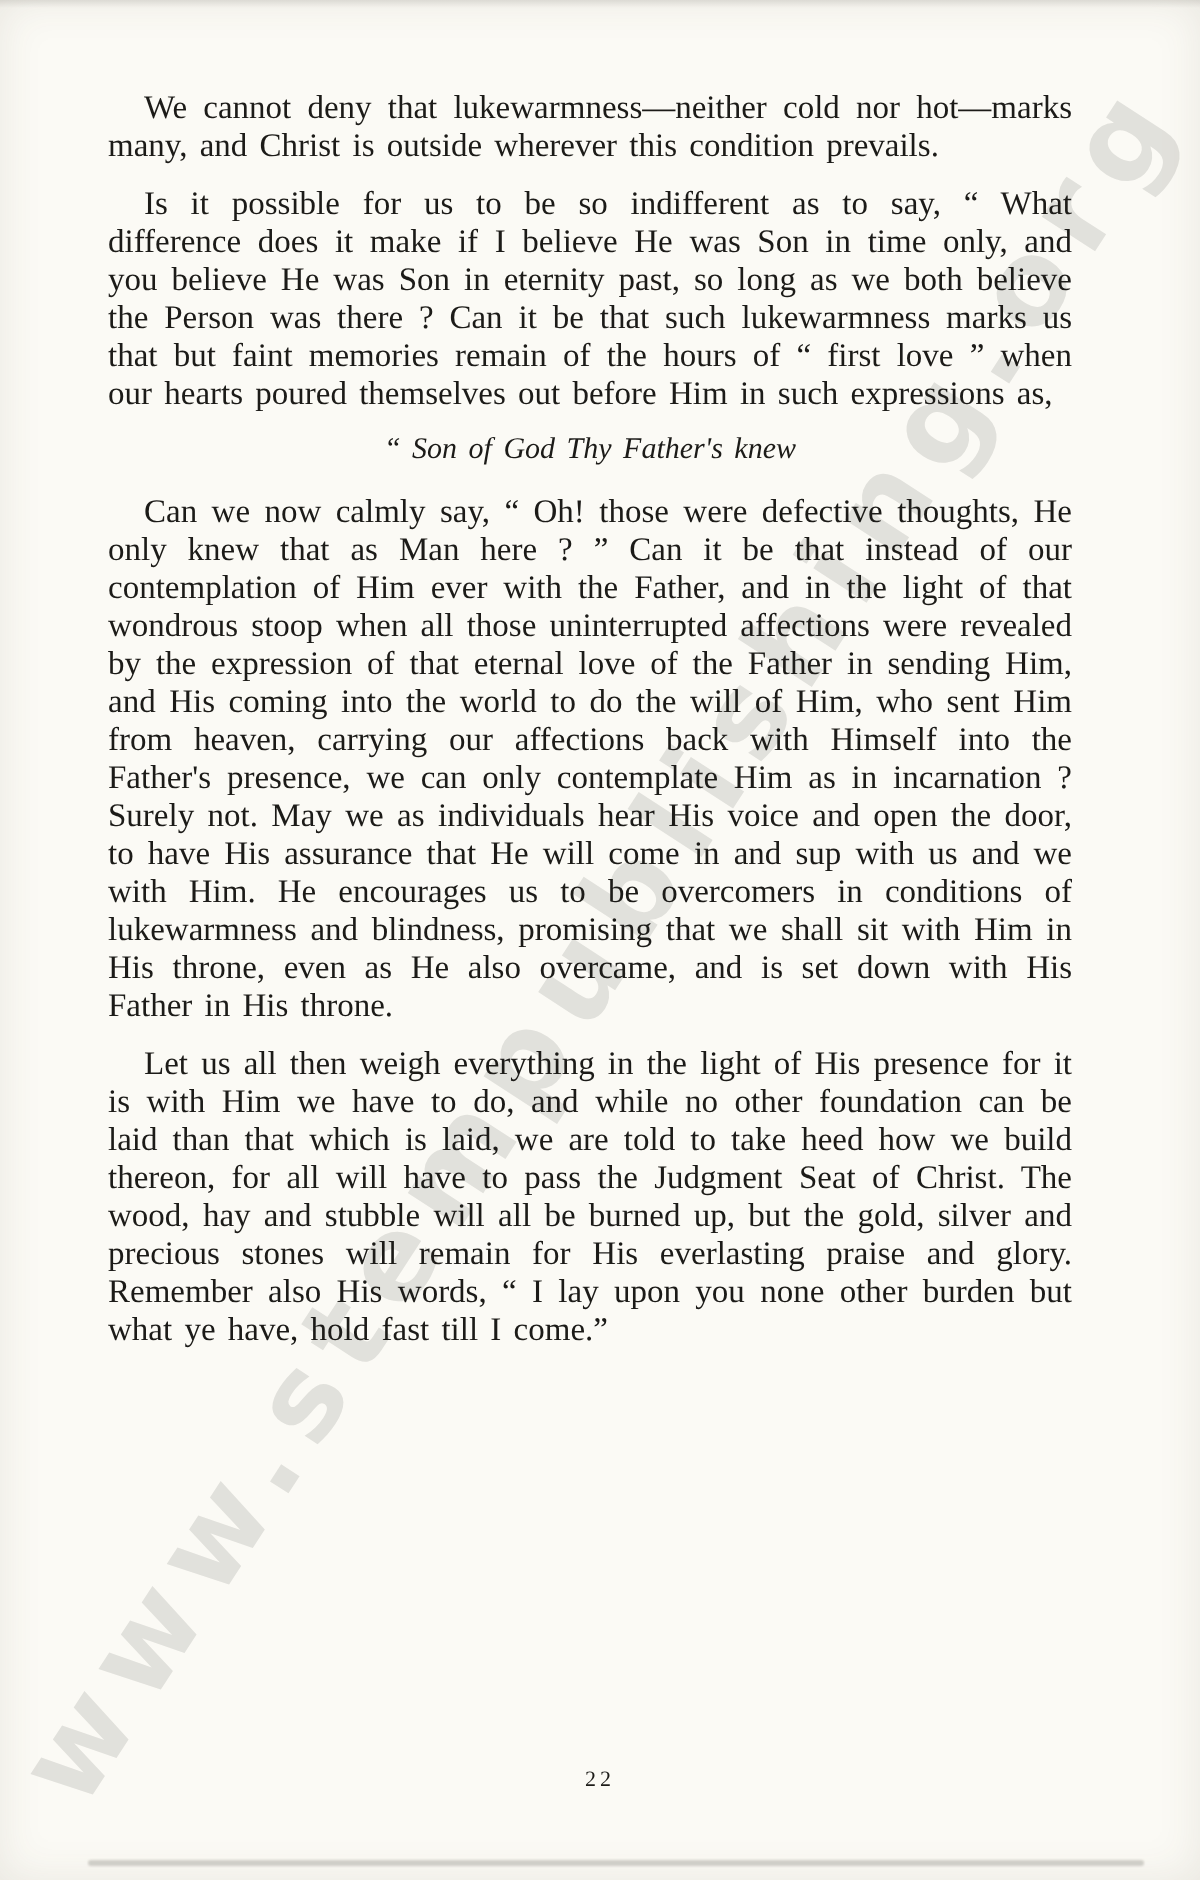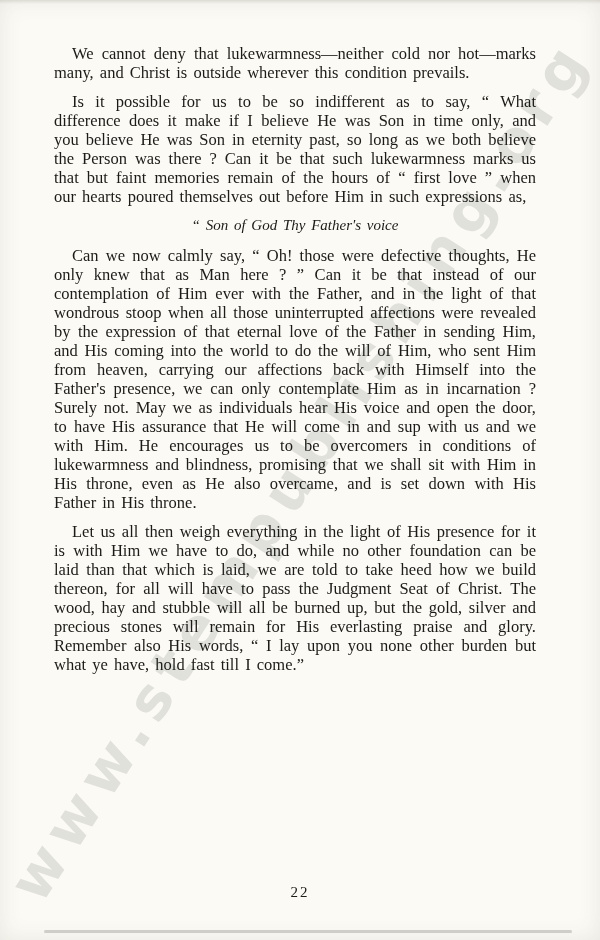--- a/index.html
+++ b/index.html
@@ -56,21 +56,21 @@
     line-height:18px;
     text-indent:0;
   }
   .verse .verse-line{white-space:nowrap;}
   .page-number{
     position:absolute;
     left:0;
     right:0;
     top:884px;
     text-align:center;
-    font-size:15px;
+    font-size:11px;
     letter-spacing:2px;
   }
   .scan-smudge{
     position:absolute;
     left:44px;
     right:28px;
     top:930px;
     height:3px;
     background:rgba(70,65,55,0.22);
     border-radius:2px;
@@ -85,20 +85,20 @@
 </head>
 <body>
 
 <div class="page">
   <div class="scan-edge-top"></div>
   <div class="watermark">www.stempublishing.org</div>
   <div class="text-column">
       <p class="body-para"><span>We cannot deny that lukewarmness—neither cold nor hot—marks many, and Christ is outside wherever this condition prevails.</span></p>
       <p class="body-para"><span>Is it possible for us to be so indifferent as to say, “ What difference does it make if I believe He was Son in time only, and you believe He was Son in eternity past, so long as we both believe the Person was there ? Can it be that such lukewarmness marks us that but faint memories remain of the hours of “ first love ” when our hearts poured themselves out before Him in such expressions as,</span></p>
       <div class="verse">
-        <div class="verse-line">“ Son of God Thy Father's voice</div>
+        <div class="verse-line">“ Son of God Thy Father's knew</div>
       </div>
       <p class="body-para"><span>Can we now calmly say, “ Oh! those were defective thoughts, He only knew that as Man here ? ”  Can it be that instead of our contemplation of Him ever with the Father, and in the light of that wondrous stoop when all those uninterrupted affections were revealed by the expression of that eternal love of the Father in sending Him, and His coming into the world to do the will of </span><span class="b">Him,</span><span> who sent Him from heaven, carrying our affections back with Himself into the Father's presence, we can only contemplate Him as in incarnation ?  Surely not.  May we as individuals hear His voice and open the door, to have His assurance that He will come in and sup with us and we with Him.  He encourages us to be overcomers in conditions of lukewarmness and blindness, promising that we shall sit with Him in His throne, even as He also overcame, and is set down with His Father in His throne.</span></p>
       <p class="body-para"><span>Let us all then  weigh everything in the light of His presence for it is with Him we have to do, and while no other foundation can be laid than that which is laid, we are told to take heed how we build thereon, for all will have to pass the Judgment Seat of Christ.  The wood, hay and stubble will all be burned up, but the gold, silver and precious stones will remain for His everlasting praise and glory.  Remember also His words, “ I lay upon you none other burden but what ye have, hold fast till I come.”</span></p>
     </div>
   <div class="page-number">22</div>
   <div class="scan-smudge"></div>
 </div>
 
 </body></html>

